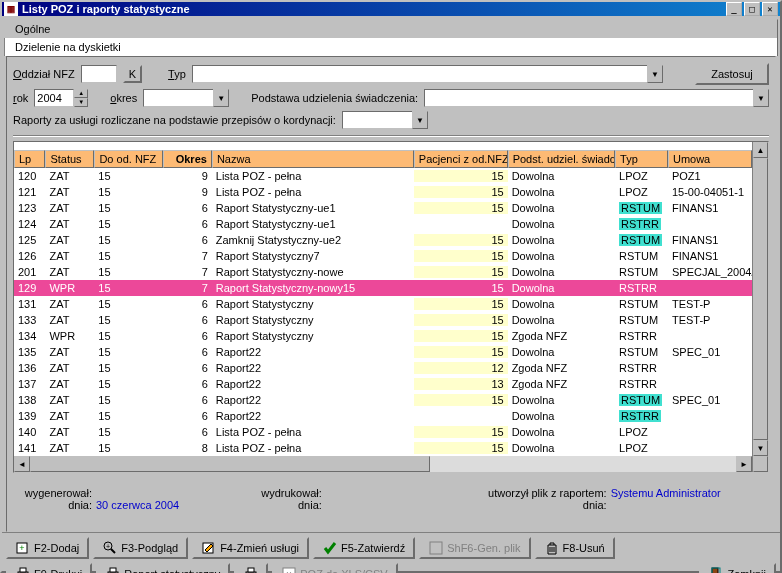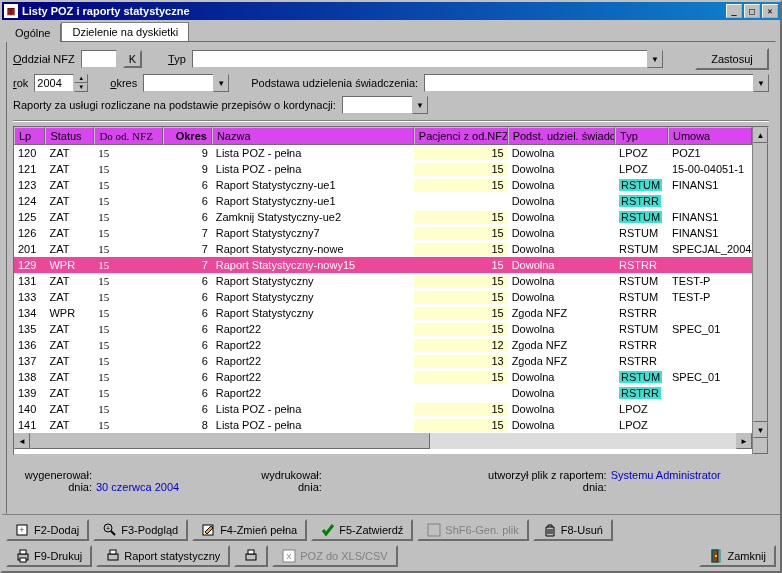--- a/index.html
+++ b/index.html
@@ -3,49 +3,49 @@
 <meta charset="utf-8">
 <style>
 * { box-sizing: border-box; margin: 0; padding: 0; }
 body { font-family: "MS Sans Serif", Tahoma, sans-serif; font-size: 11px; background: #c0c0c0; width: 782px; height: 573px; overflow: hidden; }
 .window { width: 782px; height: 573px; border: 2px outset #c0c0c0; display: flex; flex-direction: column; background: #c0c0c0; }
 .titlebar { background: linear-gradient(to right, #000080, #1084d0); color: #fff; height: 18px; display: flex; align-items: center; padding: 0 2px; font-weight: bold; }
 .titlebar-icon { width: 14px; height: 14px; background: #fff; margin-right: 4px; display: inline-flex; align-items: center; justify-content: center; font-size: 9px; color: #800000; }
 .titlebar-text { flex: 1; }
 .titlebar-buttons { display: flex; gap: 2px; }
 .titlebar-btn { width: 16px; height: 14px; background: #c0c0c0; border: 1px outset #fff; font-size: 9px; font-family: Marlett, monospace; text-align: center; line-height: 12px; cursor: pointer; color: #000; font-weight: bold; }
-.tabs { display: flex; padding: 2px 2px 0 2px; }
+.tabs { display: flex; padding: 2px 2px 0 2px; flex-direction: column; }
 .tab { padding: 3px 10px; border: 1px outset #c0c0c0; border-bottom: none; background: #ffffff; cursor: pointer; position: relative; }
 .tab.active { background: #c0c0c0; z-index: 2; top: 1px; }
 .tab:not(.active) { border-top: 1px solid #808080; border-left: 1px solid #808080; }
 .panel { flex: 1; border: 1px inset #c0c0c0; margin: 0 4px; padding: 6px; display: flex; flex-direction: column; background: #c0c0c0; }
 .filter-row { display: flex; align-items: center; gap: 6px; margin-bottom: 4px; }
 .lbl { white-space: nowrap; }
 .lbl .u { text-decoration: underline; }
 .input { background: #fff; border: 1px inset #c0c0c0; height: 18px; padding: 1px 2px; font-size: 11px; }
 .btn { background: #c0c0c0; border: 2px outset #c0c0c0; padding: 2px 8px; height: 22px; cursor: pointer; font-size: 11px; display: inline-flex; align-items: center; gap: 4px; }
 .btn.disabled { color: #808080; cursor: default; }
 .spin { display: inline-flex; align-items: stretch; }
 .spin-btns { display: flex; flex-direction: column; }
 .spin-btn { width: 14px; height: 9px; border: 1px outset #c0c0c0; background: #c0c0c0; font-size: 6px; line-height: 6px; text-align: center; cursor: pointer; }
 .dropdown-btn { width: 16px; height: 18px; border: 1px outset #c0c0c0; background: #c0c0c0; font-size: 8px; text-align: center; cursor: pointer; display: inline-flex; align-items: center; justify-content: center; }
 .sel { display: inline-flex; }
 .sel .input { border-right: none; }
 .divider { height: 2px; border-top: 1px solid #808080; border-bottom: 1px solid #fff; margin: 2px 0 4px 0; }
 .grid-wrap { flex: 1; border: 1px inset #c0c0c0; background: #fff; display: flex; position: relative; min-height: 0; }
 .grid { flex: 1; overflow: hidden; }
-.ghead { display: flex; background: #d946ef; font-weight: normal; }
+.ghead { display: flex; background: #fdba74; font-weight: normal; margin-top: 8px; }
 .ghead .gc { border: 1px outset #c0c0c0; padding: 2px 4px; white-space: nowrap; overflow: hidden; }
 .gbody { overflow-y: auto; }
 .grow { display: flex; height: 16px; align-items: center; }
 .grow .gc { padding: 0 4px; white-space: nowrap; overflow: hidden; }
 .grow.sel { background: #ec4899; color: #fff; }
 .gc.c0 { width: 32px; }
 .gc.c1 { width: 50px; }
-.gc.c2 { width: 70px; font-family: Liberation Serif, serif; }
+.gc.c2 { width: 70px; }
 .gc.c3 { width: 50px; text-align: right; }
 .gc.c4 { width: 207px; }
 .gc.c5 { width: 96px; text-align: right; background: #ffffcc; }
 .ghead .gc.c5, .grow.sel .gc.c5 { background: inherit; }
 .gc.c6 { width: 110px; }
 .gc.c7 { width: 54px; }
 .gc.c8 { width: 86px; }
 .vscroll { width: 16px; background: #dcdcdc; border-left: 1px solid #808080; display: flex; flex-direction: column; }
 .sbtn { height: 16px; background: #c0c0c0; border: 1px outset #c0c0c0; font-size: 8px; text-align: center; cursor: pointer; display: flex; align-items: center; justify-content: center; }
 .sthumb { flex: 1; background: #c0c0c0; border: 1px outset #c0c0c0; margin: 0; }
@@ -391,21 +391,21 @@
               <line x1="8" y1="8" x2="12" y2="12" stroke="#000" stroke-width="2"></line>
               <text x="5" y="8" font-size="7" text-anchor="middle">+</text>
             </svg></span>
           <span>F3-Podgląd</span>
         </button>
       <button class="btn">
           <span class="icon"><svg viewBox="0 0 14 14">
               <rect x="1" y="2" width="10" height="10" fill="#fff" stroke="#000"></rect>
               <path d="M3 9 L9 3 L11 5 L5 11 Z" fill="#ffa500" stroke="#000"></path>
             </svg></span>
-          <span>F4-Zmień pełna</span>
+          <span>F4-Zmień usługi</span>
         </button>
       <button class="btn">
           <span class="icon"><svg viewBox="0 0 14 14">
               <path d="M2 7 L5 11 L12 2" fill="none" stroke="#008000" stroke-width="3"></path>
             </svg></span>
           <span>F5-Zatwierdź</span>
         </button>
       <button class="btn disabled">
           <span class="icon"><svg viewBox="0 0 14 14">
               <rect x="1" y="1" width="12" height="12" fill="#c0c0c0" stroke="#808080"></rect>

